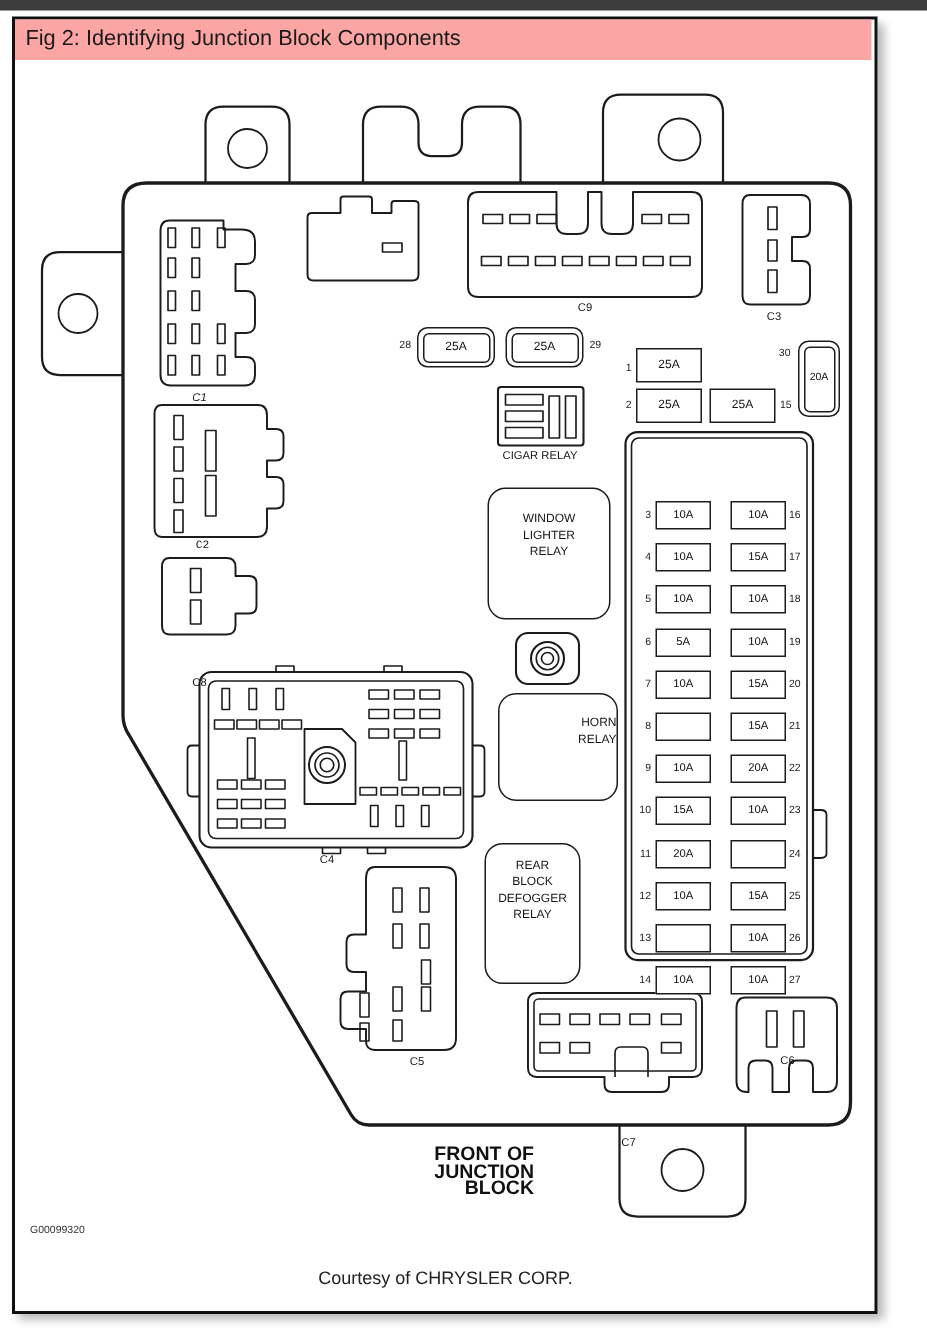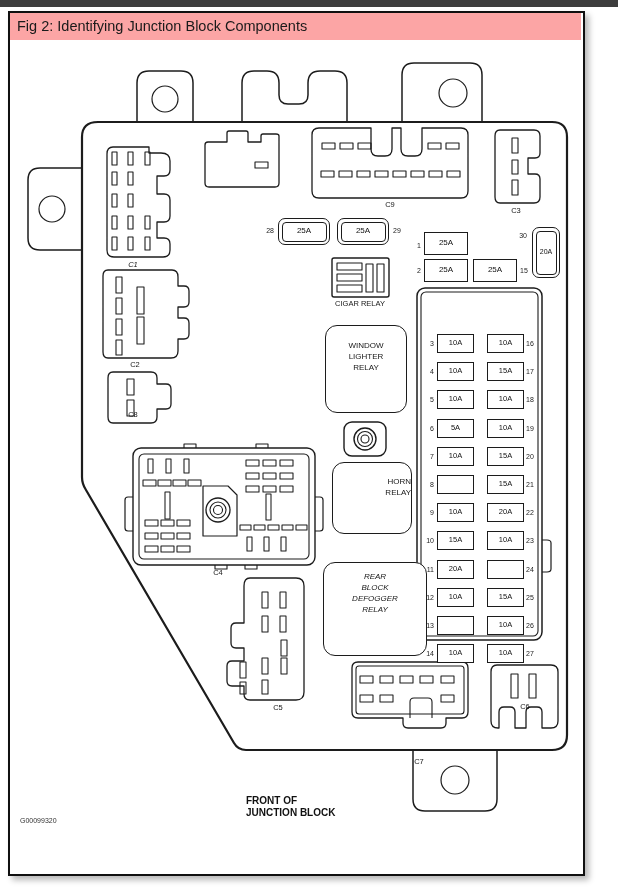--- a/index.html
+++ b/index.html
@@ -20,21 +20,21 @@
                border-radius:4px;text-align:center;font-size:8px;color:#111;}
   .fuse-rd.h .in{line-height:16px;}
   .fuse-rd.v .in{line-height:40px;font-size:7px;}
   
   .fuse-sq{box-sizing:border-box;border:1.2px solid #1c1c1c;background:#fff;text-align:center;
            font-size:8px;color:#111;line-height:20px;}
   
   .relay{box-sizing:border-box;border:1.4px solid #1c1c1c;border-radius:12px;background:#fff;
          text-align:center;font-size:8px;color:#161616;}
   .relay span{display:block;line-height:11px;}
-  .front{font-weight:bold;font-size:10px;line-height:11.5px;text-align:left;color:#111;margin-top:32px;}
+  .front{font-weight:bold;font-size:13px;line-height:11.5px;text-align:right;color:#111;}
   .gcode{font-size:7px;color:#333;}
   .courtesy{font-size:12px;color:#222;text-align:center;}
   
   #fuse-rows{left:417px;top:288px;width:128px;height:352px;margin-top:32px;}
   .fuse-row{position:absolute;left:0;width:128px;height:19px;}
   .fuse-row .num{position:absolute;top:0;height:19px;line-height:19px;font-size:7px;color:#222;}
   .fuse-row .nl{left:0;width:17px;text-align:right;}
   .fuse-row .nr{left:109px;width:19px;text-align:left;}
   .fuse-row .cell{position:absolute;top:0;width:37px;height:19px;box-sizing:border-box;
                   border:1.2px solid #1c1c1c;background:#fff;text-align:center;line-height:16px;
@@ -369,37 +369,38 @@
   </div>
   <div class="abs relay" style="left:325px;top:325px;width:82px;height:88px;padding-top:14px;">
     <span>WINDOW</span>
     <span>LIGHTER</span>
     <span>RELAY</span>
   </div>
   <div class="abs relay" style="left:332px;top:462px;width:80px;height:72px;padding-top:13px;text-align:right;">
     <span>HORN</span>
     <span>RELAY</span>
   </div>
-  <div class="abs relay" style="left:323px;top:562px;width:104px;height:94px;padding-top:8px;font-style:italic;">
+  <div class="abs relay" style="left:323px;top:562px;width:64px;height:94px;padding-top:8px;">
     <span>REAR</span>
     <span>BLOCK</span>
     <span>DEFOGGER</span>
     <span>RELAY</span>
   </div>
 
   <div class="abs lbl" style="left:120px;top:260px;width:26px;font-style:italic;">C1</div>
-  <div class="abs lbl" style="left:122px;top:360px;width:26px;">C2</div>
-  <div class="abs lbl" style="left:120px;top:410px;width:26px;">C8</div>
+  <div class="abs lbl" style="left:122px;top:360px;width:26px;font-family:Liberation Mono, monospace;">C2</div>
+  <div class="abs lbl" style="left:120px;top:450px;width:26px;">C8</div>
   <div class="abs lbl" style="left:503px;top:206px;width:26px;">C3</div>
   <div class="abs lbl" style="left:377px;top:200px;width:26px;">C9</div>
   <div class="abs lbl" style="left:205px;top:568px;width:26px;">C4</div>
   <div class="abs lbl" style="left:265px;top:703px;width:26px;">C5</div>
   <div class="abs lbl" style="left:406px;top:757px;width:26px;">C7</div>
   <div class="abs lbl" style="left:512px;top:702px;width:26px;">C6</div>
 
   <div class="abs front" style="left:246px;top:763px;width:110px;">
     <div>FRONT OF</div>
     <div>JUNCTION BLOCK</div>
   </div>
 
   <div class="abs gcode" style="left:20px;top:817px;">G00099320</div>
+  <div class="abs courtesy" style="left:147px;top:845px;width:300px;">Courtesy of CHRYSLER CORP.</div>
 
 </div>
 
 </body></html>

